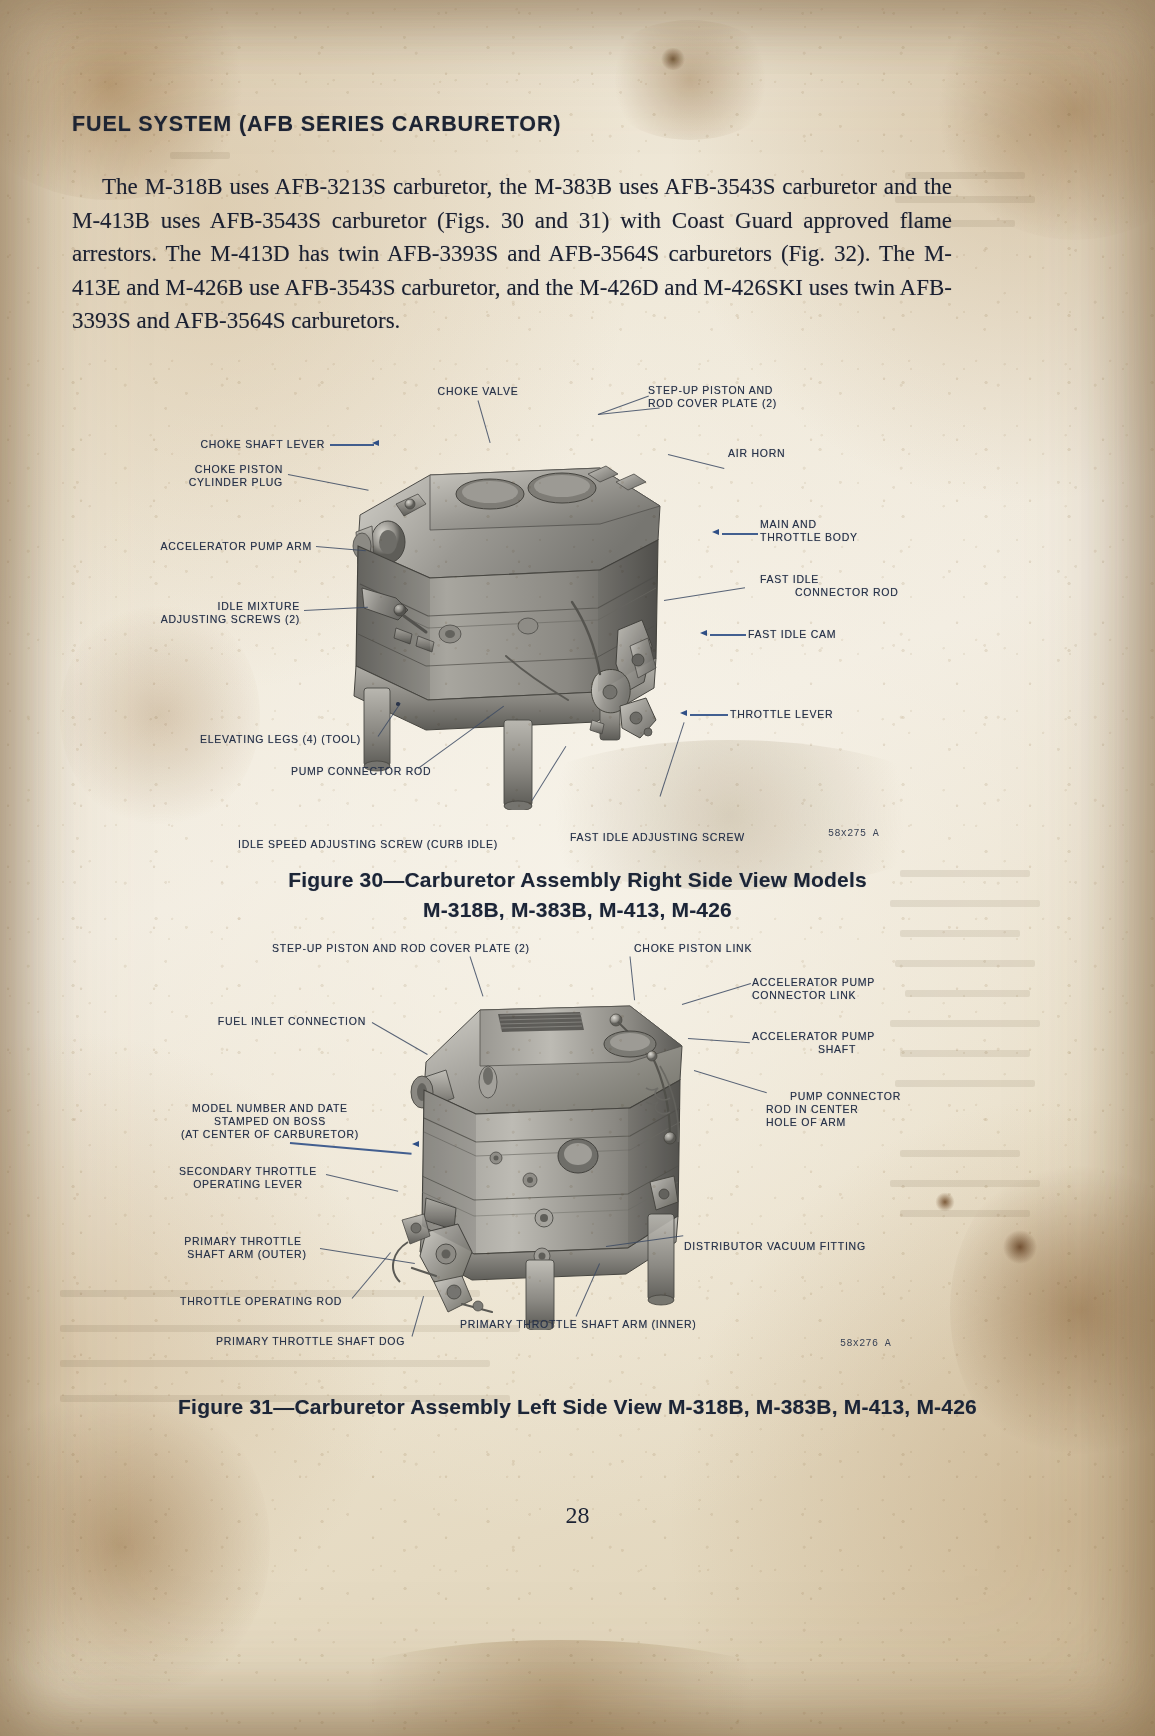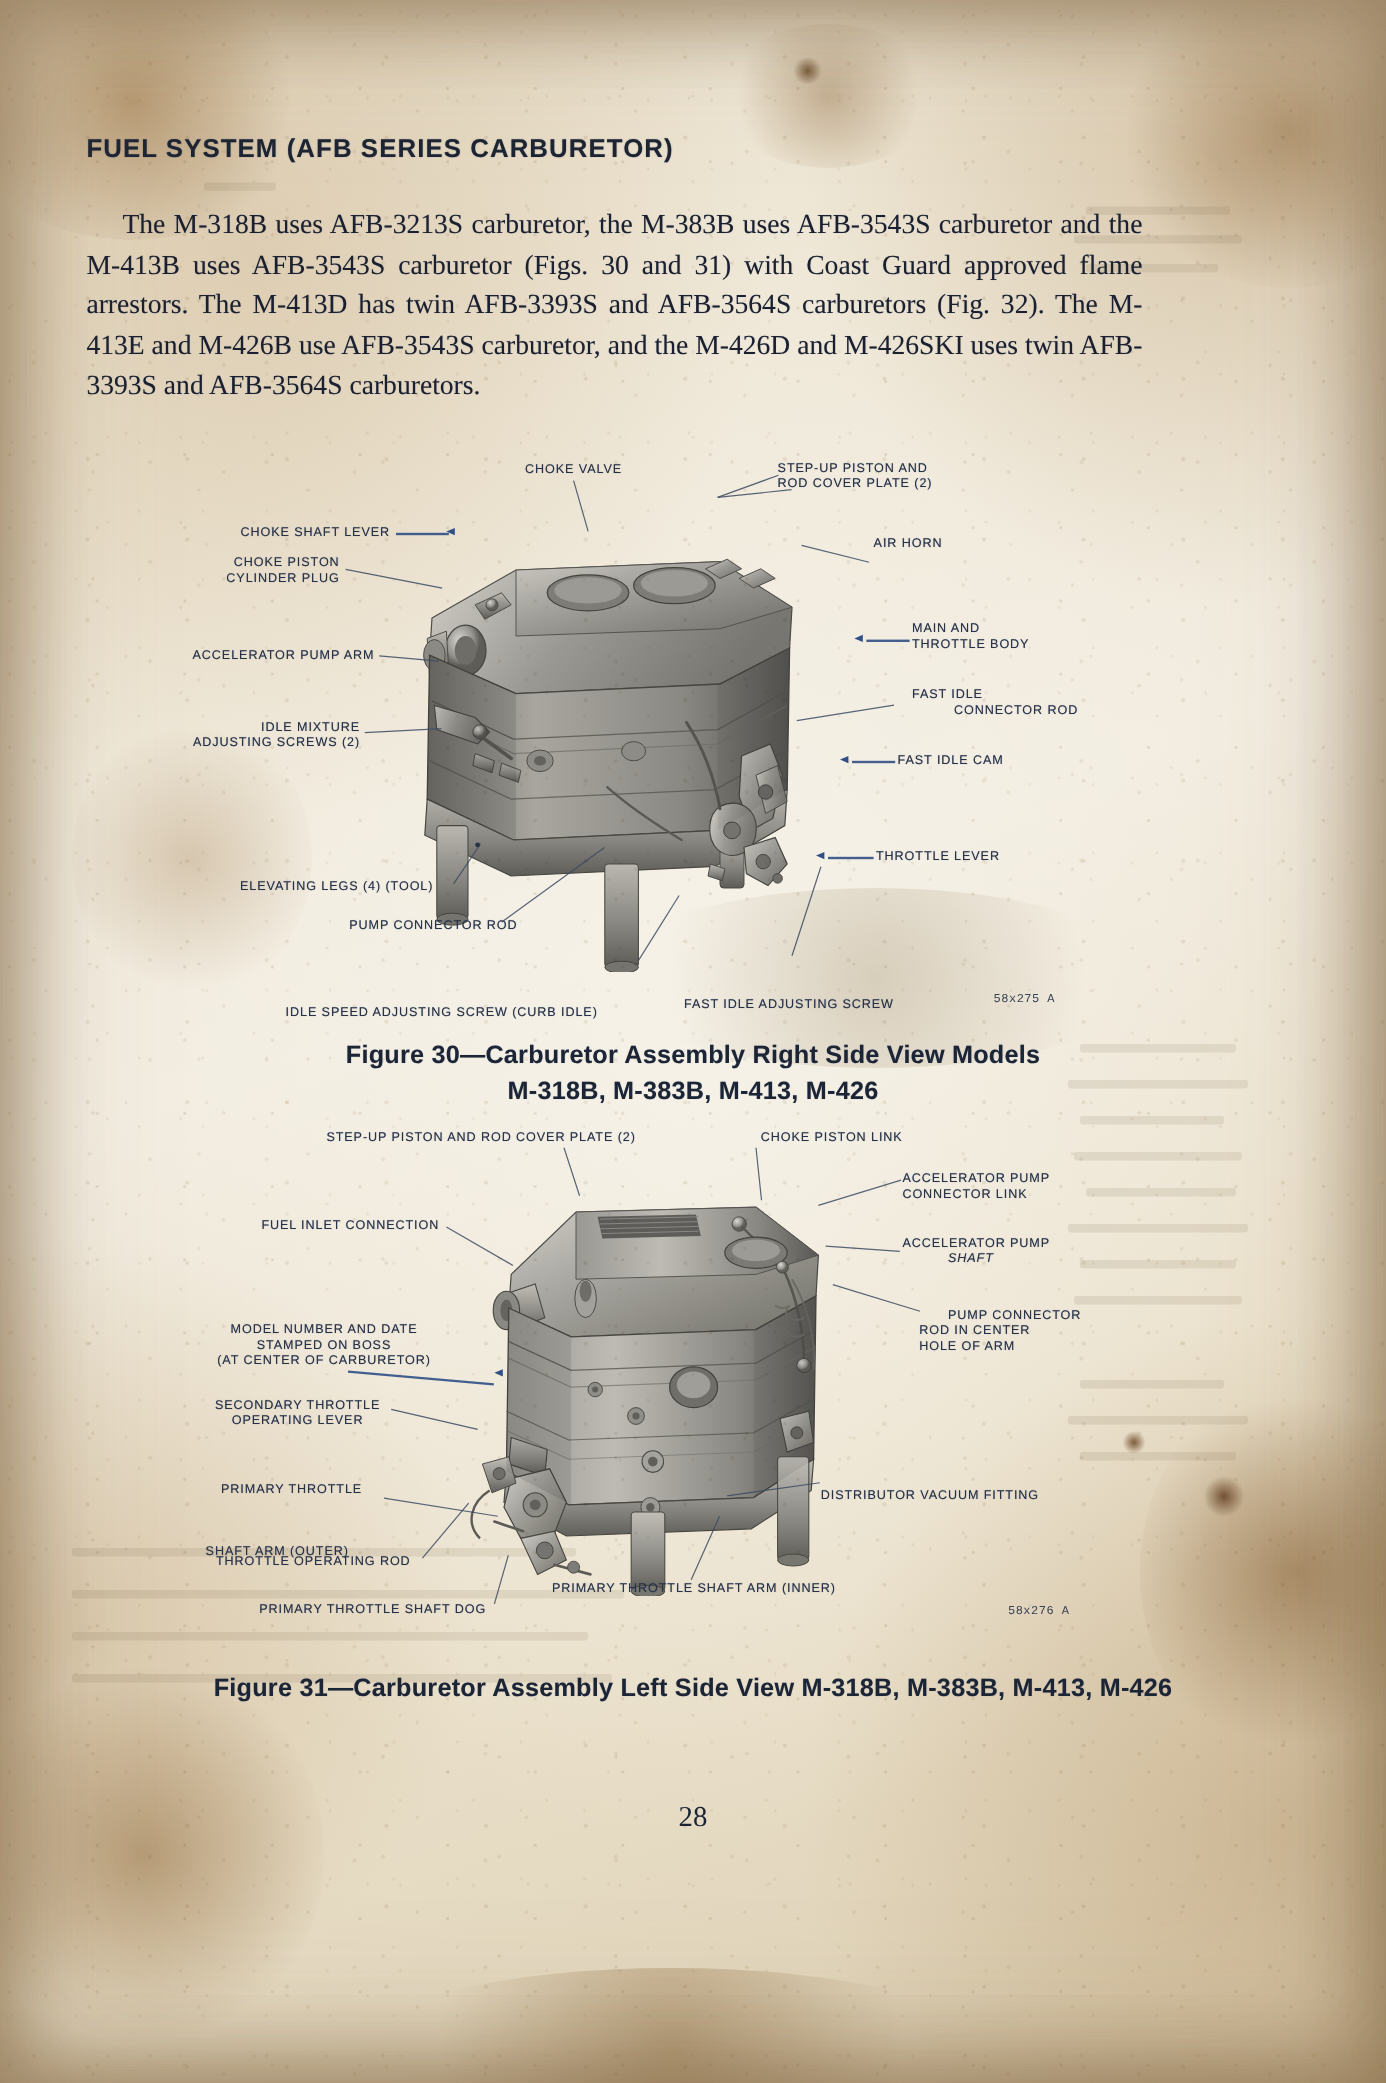--- a/index.html
+++ b/index.html
@@ -417,40 +417,40 @@
     <div class="lead" style="left:630px;top:26px;width:44px;transform:rotate(84deg);"></div>
 
     <div class="callout" style="left:752px;top:46px;">ACCELERATOR PUMP</div>
     <div class="callout" style="left:752px;top:59px;">CONNECTOR LINK</div>
     <div class="lead" style="left:682px;top:74px;width:72px;transform:rotate(-17deg);"></div>
 
     <div class="callout r" style="left:190px;top:85px;width:176px;">FUEL INLET CONNECTION</div>
     <div class="lead" style="left:372px;top:92px;width:64px;transform:rotate(30deg);"></div>
 
     <div class="callout" style="left:752px;top:100px;">ACCELERATOR PUMP</div>
-    <div class="callout" style="left:790px;top:113px;font-style:italic;">SHAFT</div>
+    <div class="callout" style="left:818px;top:113px;">SHAFT</div>
     <div class="lead" style="left:688px;top:108px;width:62px;transform:rotate(4deg);"></div>
 
     <div class="callout c" style="left:145px;top:172px;width:250px;">MODEL NUMBER AND DATE</div>
     <div class="callout c" style="left:145px;top:185px;width:250px;">STAMPED ON BOSS</div>
     <div class="callout c" style="left:145px;top:198px;width:250px;">(AT CENTER OF CARBURETOR)</div>
     <div class="lead blue" style="left:290px;top:212px;width:122px;transform:rotate(5deg);"></div>
     <div class="arrow left" style="left:412px;top:211px;"></div>
 
     <div class="callout" style="left:766px;top:160px;padding-left:24px;">PUMP CONNECTOR</div>
     <div class="callout" style="left:766px;top:173px;">ROD IN CENTER</div>
     <div class="callout" style="left:766px;top:186px;">HOLE OF ARM</div>
     <div class="lead" style="left:694px;top:140px;width:76px;transform:rotate(17deg);"></div>
 
     <div class="callout c" style="left:168px;top:235px;width:160px;">SECONDARY THROTTLE</div>
     <div class="callout c" style="left:168px;top:248px;width:160px;">OPERATING LEVER</div>
     <div class="lead" style="left:326px;top:244px;width:74px;transform:rotate(13deg);"></div>
 
     <div class="callout c" style="left:168px;top:305px;width:150px;">PRIMARY THROTTLE</div>
-    <div class="callout c" style="left:156px;top:318px;width:150px;margin-top:39px;">SHAFT ARM (OUTER)</div>
+    <div class="callout c" style="left:172px;top:318px;width:150px;">SHAFT ARM (OUTER)</div>
     <div class="lead" style="left:320px;top:318px;width:96px;transform:rotate(9deg);"></div>
 
     <div class="callout" style="left:684px;top:310px;">DISTRIBUTOR VACUUM FITTING</div>
     <div class="lead" style="left:606px;top:316px;width:78px;transform:rotate(-8deg);"></div>
 
     <div class="callout" style="left:180px;top:365px;">THROTTLE OPERATING ROD</div>
     <div class="lead" style="left:352px;top:368px;width:60px;transform:rotate(-50deg);"></div>
 
     <div class="callout" style="left:460px;top:388px;">PRIMARY THROTTLE SHAFT ARM (INNER)</div>
     <div class="lead" style="left:576px;top:386px;width:58px;transform:rotate(-66deg);"></div>

